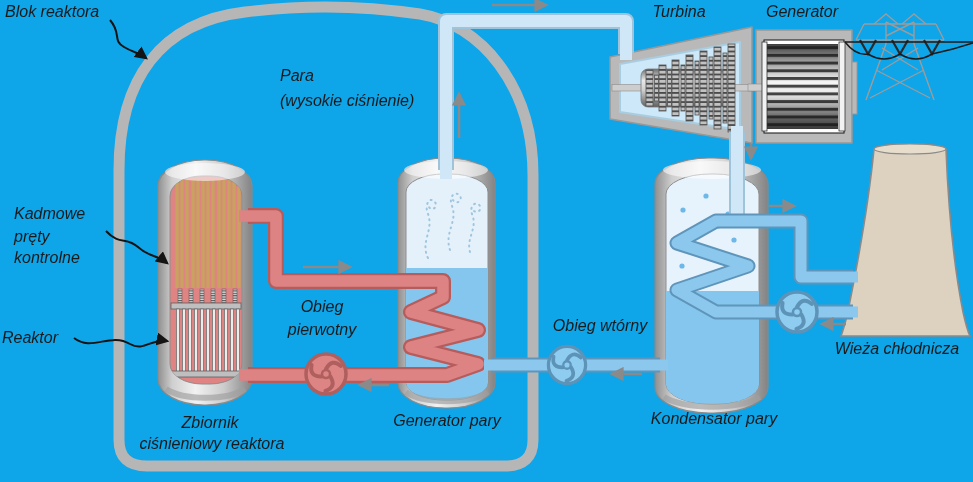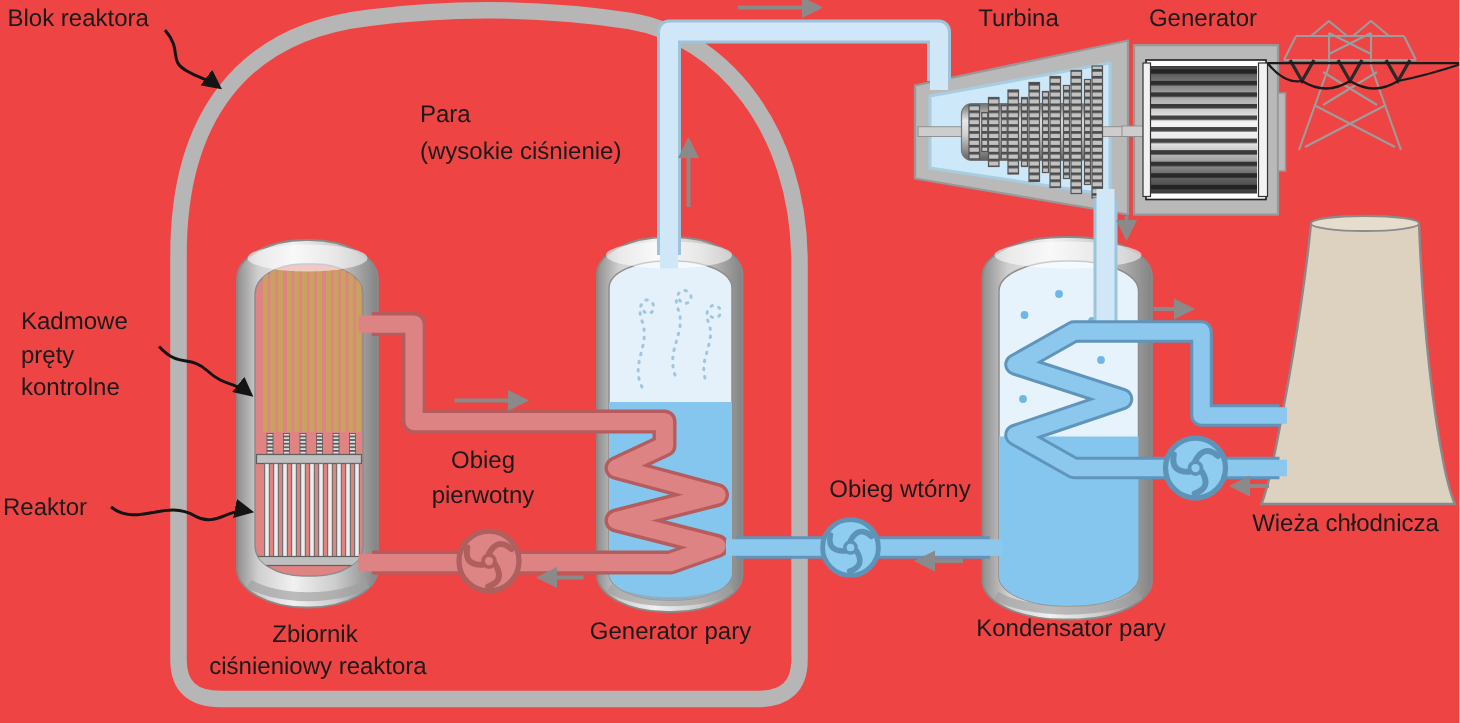--- a/index.html
+++ b/index.html
@@ -1,17 +1,17 @@
 <!DOCTYPE html>
 <html><head>
 <meta charset="utf-8">
 <style>
   html,body{margin:0;padding:0;background:#fff;}
-  .stage{position:relative;width:973px;height:482px;background:#ef4444;overflow:hidden;
-         font-family:"Liberation Sans",sans-serif;}
+  .stage{position:relative;width:973px;height:482px;background:#0ea5e9;overflow:hidden;
+         font-family:"Liberation Sans",sans-serif;font-style:italic;}
   svg{position:absolute;left:0;top:0;}
   text{fill:#1a1a1a;font-size:16px;font-family:"Liberation Sans",sans-serif;}
   .tc{text-anchor:middle;}
   .containment{fill:none;stroke:#b6b6b6;stroke-width:11;}
   .vessel{fill:url(#gradMetalH);stroke:#8a8a8a;stroke-width:1.2;}
   .reactor-core{fill:#df8383;stroke:#8d8d8d;stroke-width:1;}
   .sg-steam{fill:#e4f1fb;stroke:#8d8d8d;stroke-width:1;}
   .cond-steam{fill:#e7f3fc;stroke:#8d8d8d;stroke-width:1;}
   .water{fill:#85c6ee;}
   .cap-hi{fill:rgba(255,255,255,0.55);}

